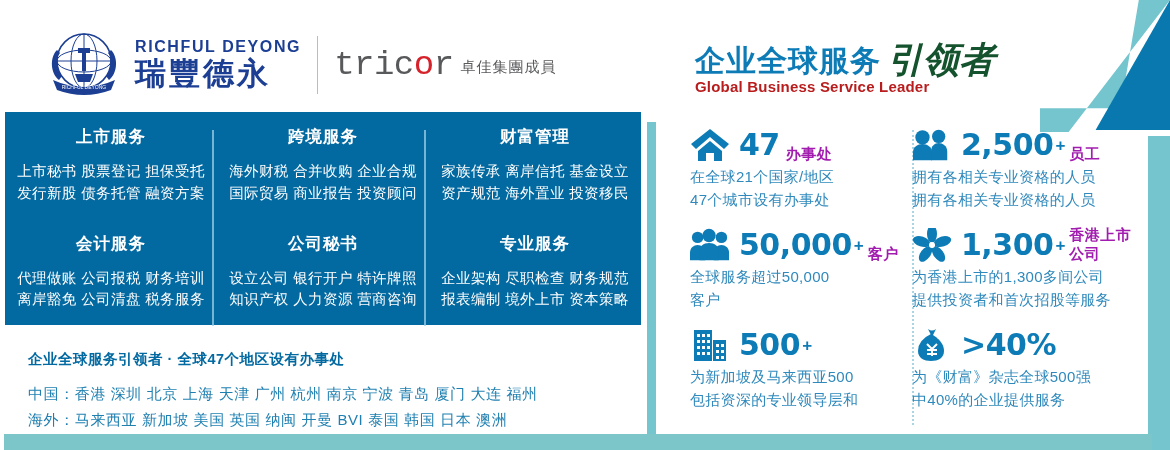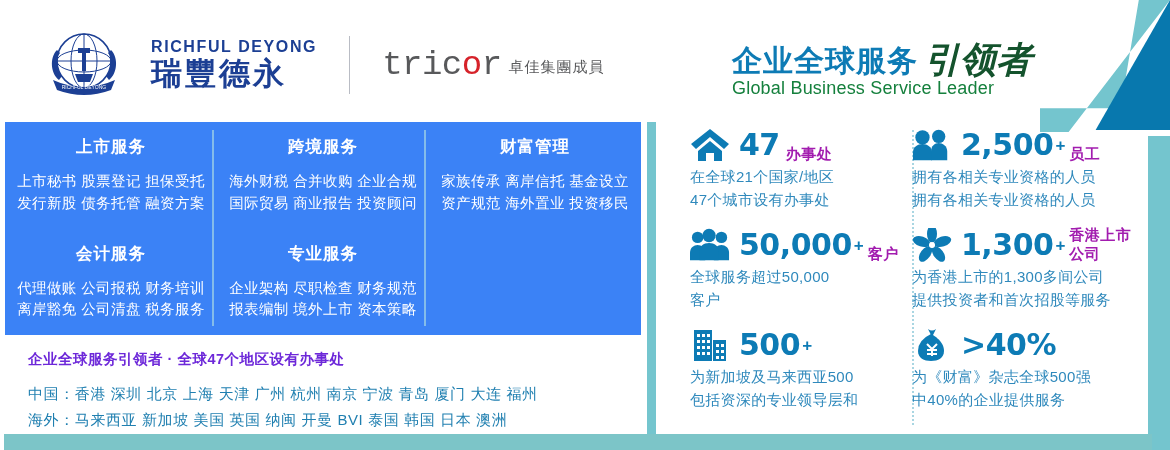--- a/index.html
+++ b/index.html
@@ -27,56 +27,56 @@
   .bottom-bar{
     position:absolute;left:4px;bottom:0;width:1148px;height:16px;background:#7cc5c8;
   }
   .bottom-bar-white{
     position:absolute;left:0;bottom:0;width:4px;height:16px;background:#fff;
   }
 
   
   .header{position:absolute;left:0;top:0;width:1170px;height:120px;}
 
-  .logo-wrap{position:absolute;left:45px;top:28px;display:flex;align-items:center;gap:16px;}
+  .logo-wrap{position:absolute;left:45px;top:28px;display:flex;align-items:center;}
   .crest{width:78px;height:74px;position:relative;flex:none;margin-right:12px;}
   .logo-cn-block{display:flex;flex-direction:column;justify-content:center;}
   .logo-en{
     font-size:16px;font-weight:bold;letter-spacing:1.6px;color:#1c3f94;
     line-height:1;margin-bottom:3px;font-family:"Liberation Sans",sans-serif;
   }
   .logo-cn{
     font-size:31px;font-weight:bold;color:#1c3f94;line-height:1.05;letter-spacing:3px;
   }
   .logo-sep{width:1px;height:58px;background:#b9bcc4;margin:0 16px;}
   .tricor{display:flex;align-items:flex-end;}
   .tricor-word{
     font-size:34px;color:#58595b;letter-spacing:-0.5px;line-height:1;
     font-family:Liberation Mono, monospace;position:relative;
   }
   .tricor-o{color:#d6222a;}
   .tricor-cn{font-size:15px;color:#58595b;margin-left:7px;margin-bottom:5px;letter-spacing:1px;}
 
-  .slogan{position:absolute;left:695px;top:42px;margin-left:37px;}
+  .slogan{position:absolute;left:695px;top:42px;}
   .slogan-cn{
     font-size:30px;font-weight:bold;color:#0d7bb5;letter-spacing:1px;line-height:1;
     display:flex;align-items:flex-end;
   }
   .slogan-brush{
     font-size:36px;font-weight:bold;color:#14532d;font-family:"DejaVu Serif",serif;
     font-style:italic;margin-left:6px;line-height:0.95;letter-spacing:0px;
   }
   .slogan-en{
-    font-size:18px;font-weight:normal;color:#15803d;letter-spacing:0.2px;margin-top:2px;
+    font-size:15px;font-weight:bold;color:#b91c1c;letter-spacing:0.2px;margin-top:2px;
     font-family:"Liberation Sans",sans-serif;
   }
 
   
   .panel{
-    position:absolute;left:5px;top:122px;width:636px;height:213px;background:#3b82f6;
+    position:absolute;left:5px;top:112px;width:636px;height:213px;background:#0369a1;
   }
   .svc-grid{
     position:absolute;inset:0;display:grid;
     grid-template-columns:1fr 1fr 1fr;grid-template-rows:1fr 1fr;
   }
   .svc-cell{position:relative;display:flex;flex-direction:column;align-items:center;justify-content:center;}
   .svc-title{
     color:#ffffff;font-size:16.5px;font-weight:bold;letter-spacing:1px;margin-bottom:13px;
   }
   .svc-line{
@@ -84,21 +84,21 @@
   }
   .vsep{
     position:absolute;background:#9ecfe6;width:2px;top:8px;bottom:8px;opacity:.75;
   }
   .vsep.a{left:212px;top:130px;height:196px;position:absolute;}
   .vsep.b{left:424px;top:130px;height:196px;position:absolute;}
 
   
   .footer-txt{position:absolute;left:28px;top:350px;width:610px;}
   .ft-head{
-    font-size:14.5px;font-weight:bold;color:#6d28d9;letter-spacing:0.5px;margin-bottom:12px;
+    font-size:14.5px;font-weight:bold;color:#0369a1;letter-spacing:0.5px;margin-bottom:12px;
   }
   .ft-row{font-size:15px;color:#1f7fb0;line-height:1.75;letter-spacing:0.6px;}
 
   
   .mid-divider{position:absolute;left:647px;top:122px;width:9px;height:317px;background:#74c5ce;}
 
   
   .stats{
     position:absolute;left:690px;top:124px;width:460px;height:300px;
     display:grid;grid-template-columns:222px 238px;grid-template-rows:1fr 1fr 1fr;
@@ -193,20 +193,25 @@
         <div class="svc-line">家族传承  离岸信托  基金设立</div>
         <div class="svc-line">资产规范  海外置业  投资移民</div>
       </div>
 
       <div class="svc-cell">
         <div class="svc-title">会计服务</div>
         <div class="svc-line">代理做账  公司报税  财务培训</div>
         <div class="svc-line">离岸豁免  公司清盘  税务服务</div>
       </div>
 
+      <div class="svc-cell">
+        <div class="svc-title">公司秘书</div>
+        <div class="svc-line">设立公司  银行开户  特许牌照</div>
+        <div class="svc-line">知识产权  人力资源  营商咨询</div>
+      </div>
 
       <div class="svc-cell">
         <div class="svc-title">专业服务</div>
         <div class="svc-line">企业架构  尽职检查  财务规范</div>
         <div class="svc-line">报表编制  境外上市  资本策略</div>
       </div>
     </div>
   </div>
   <div class="vsep a"></div>
   <div class="vsep b"></div>

